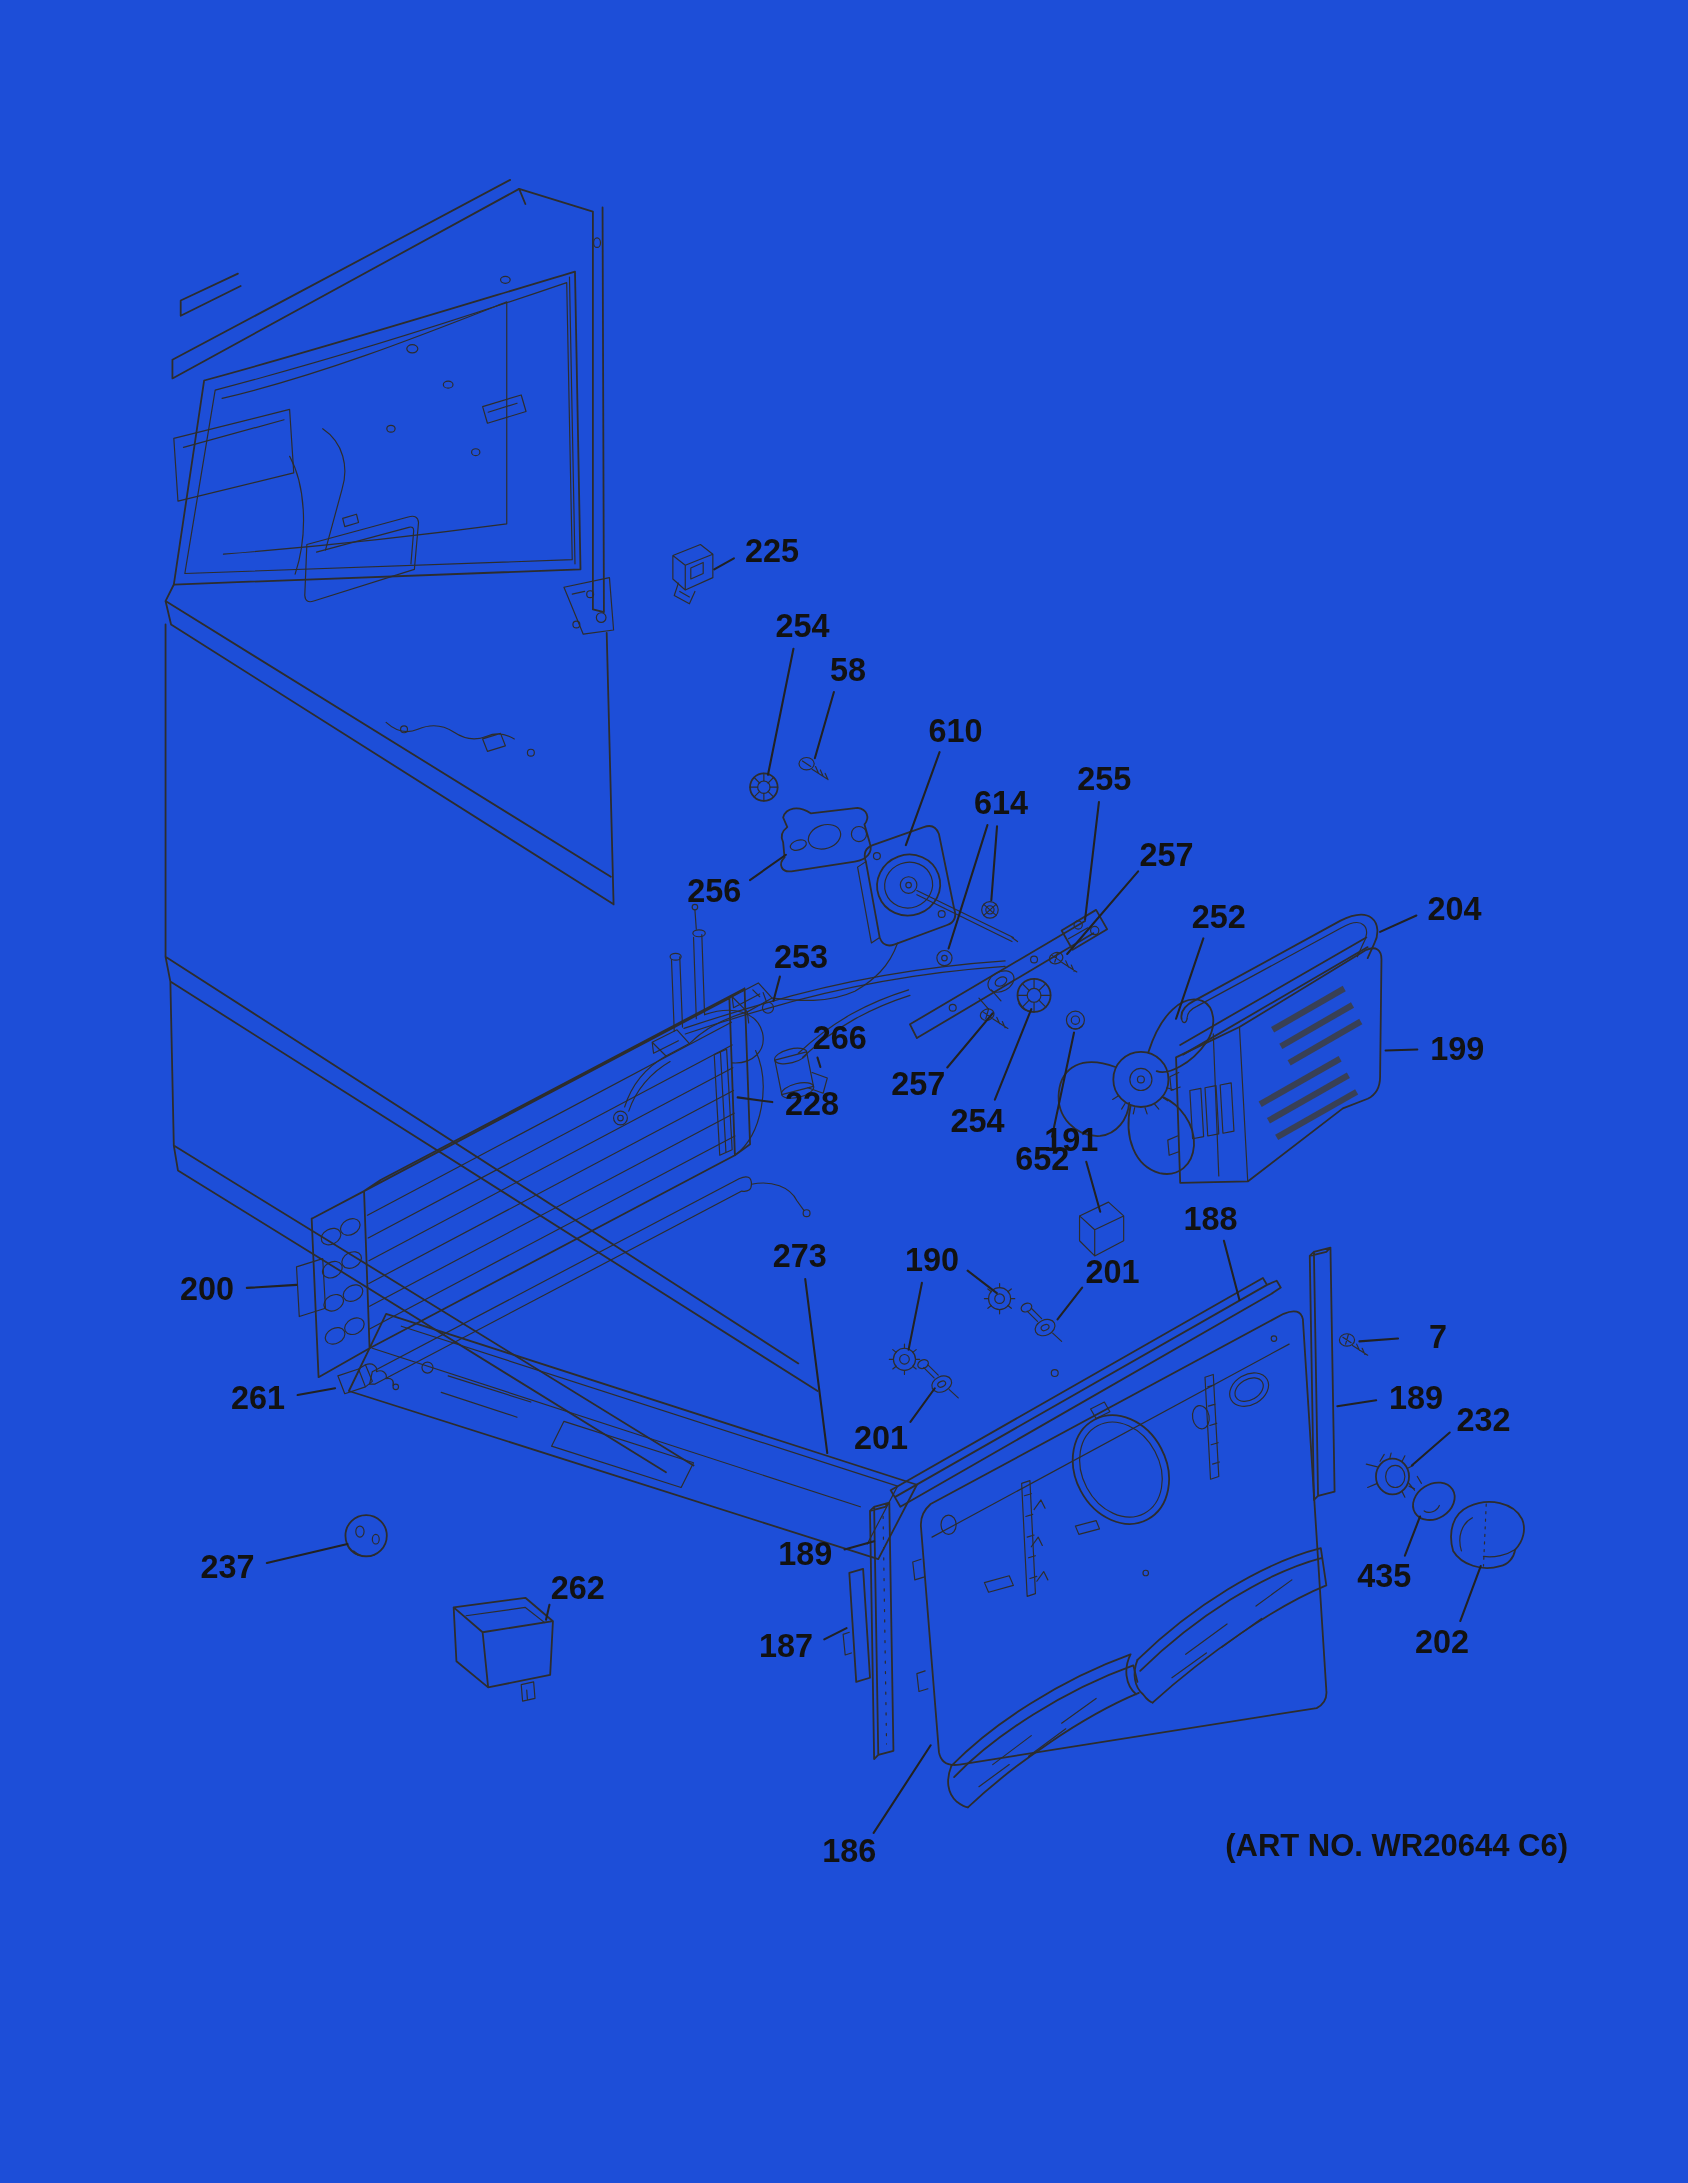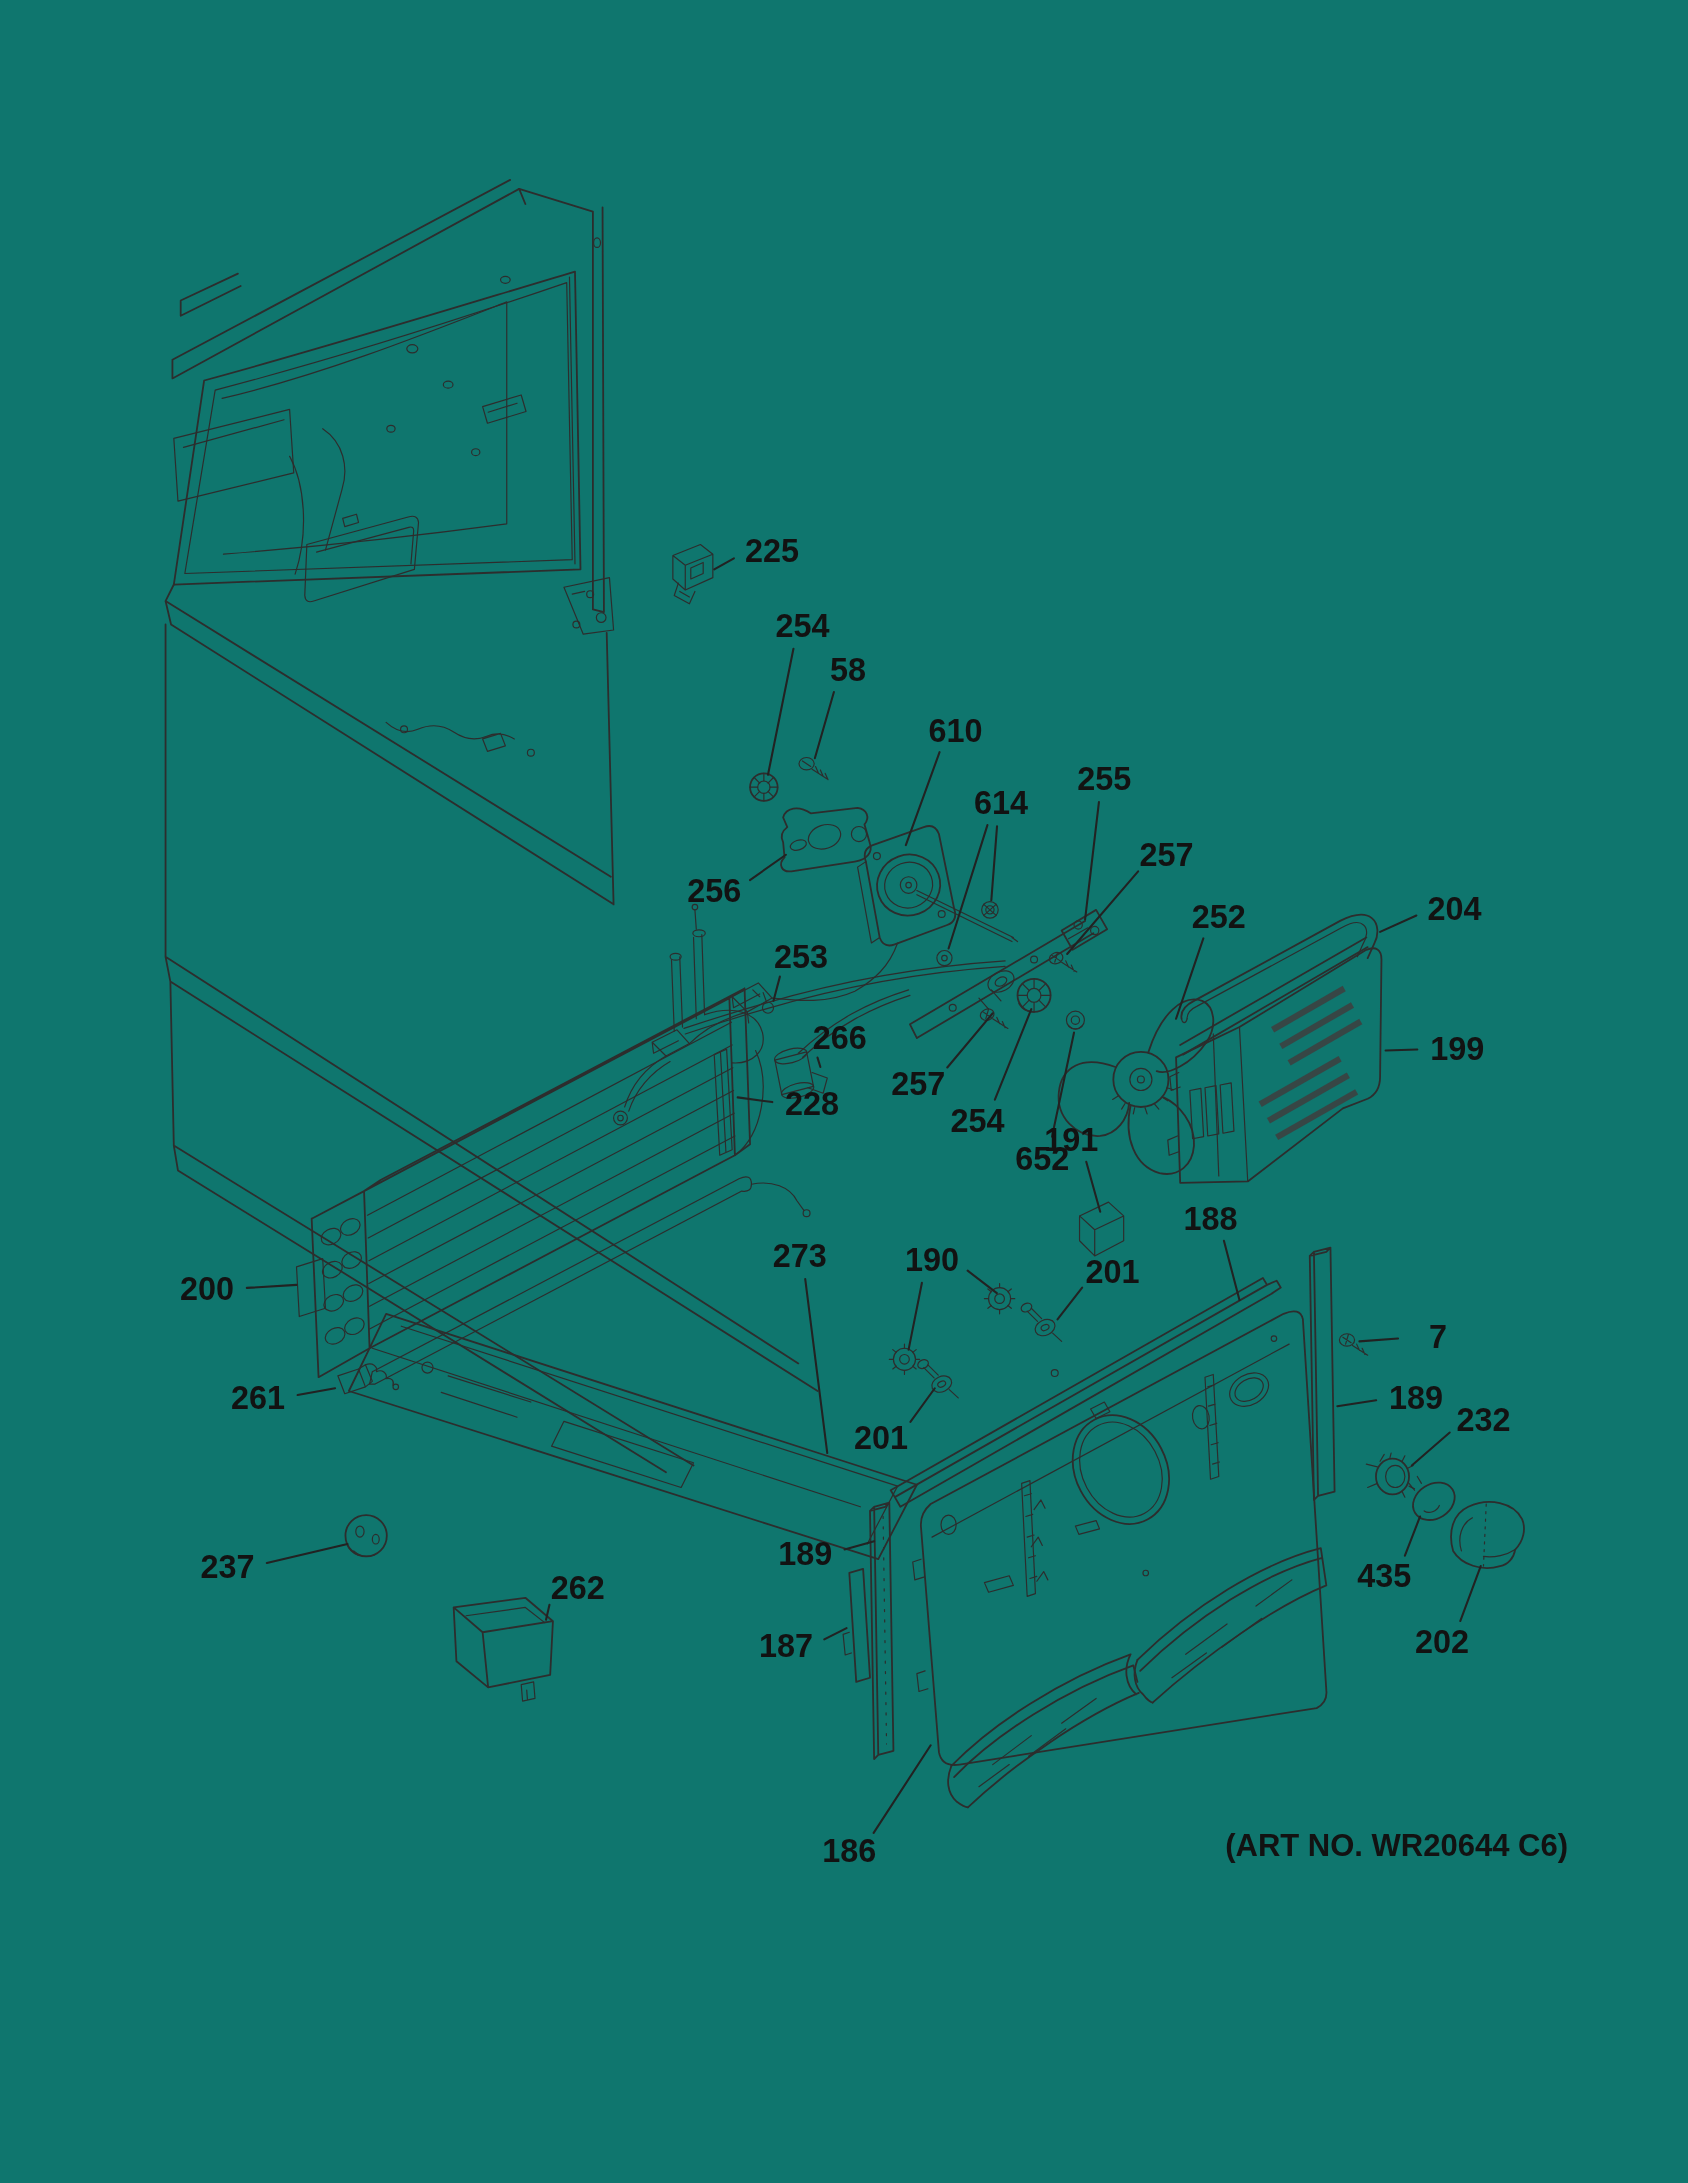--- a/index.html
+++ b/index.html
@@ -1,17 +1,17 @@
 <!DOCTYPE html>
 <html style="font-size:11px"><head>
 <meta charset="utf-8">
 <style>
   html,body{margin:0;padding:0;background:#ffffff;}
   body{width:1689px;height:2183px;font-family:"Liberation Sans",sans-serif;}
-  #stage{width:1689px;height:2183px;position:relative;background:#0f766e;}
+  #stage{width:1689px;height:2183px;position:relative;background:#1d4ed8;}
   svg{display:block;}
   .ln{fill:none;stroke:#2d2d2d;stroke-width:2.6;stroke-linecap:round;stroke-linejoin:round;}
   .t{fill:none;stroke:#2d2d2d;stroke-width:1.7;stroke-linecap:round;stroke-linejoin:round;}
   .slot{fill:none;stroke:#3e3e3e;stroke-width:9;stroke-linecap:butt;opacity:.85;}
   .leader{fill:none;stroke:#222;stroke-width:3;stroke-linecap:round;}
   .plabel{font-family:"Liberation Sans",sans-serif;font-weight:700;font-size:47px;fill:#121212;}
   .artno{font-family:"Liberation Sans",sans-serif;font-weight:700;font-size:45px;fill:#121212;}
 </style>
 </head>
 <body>

